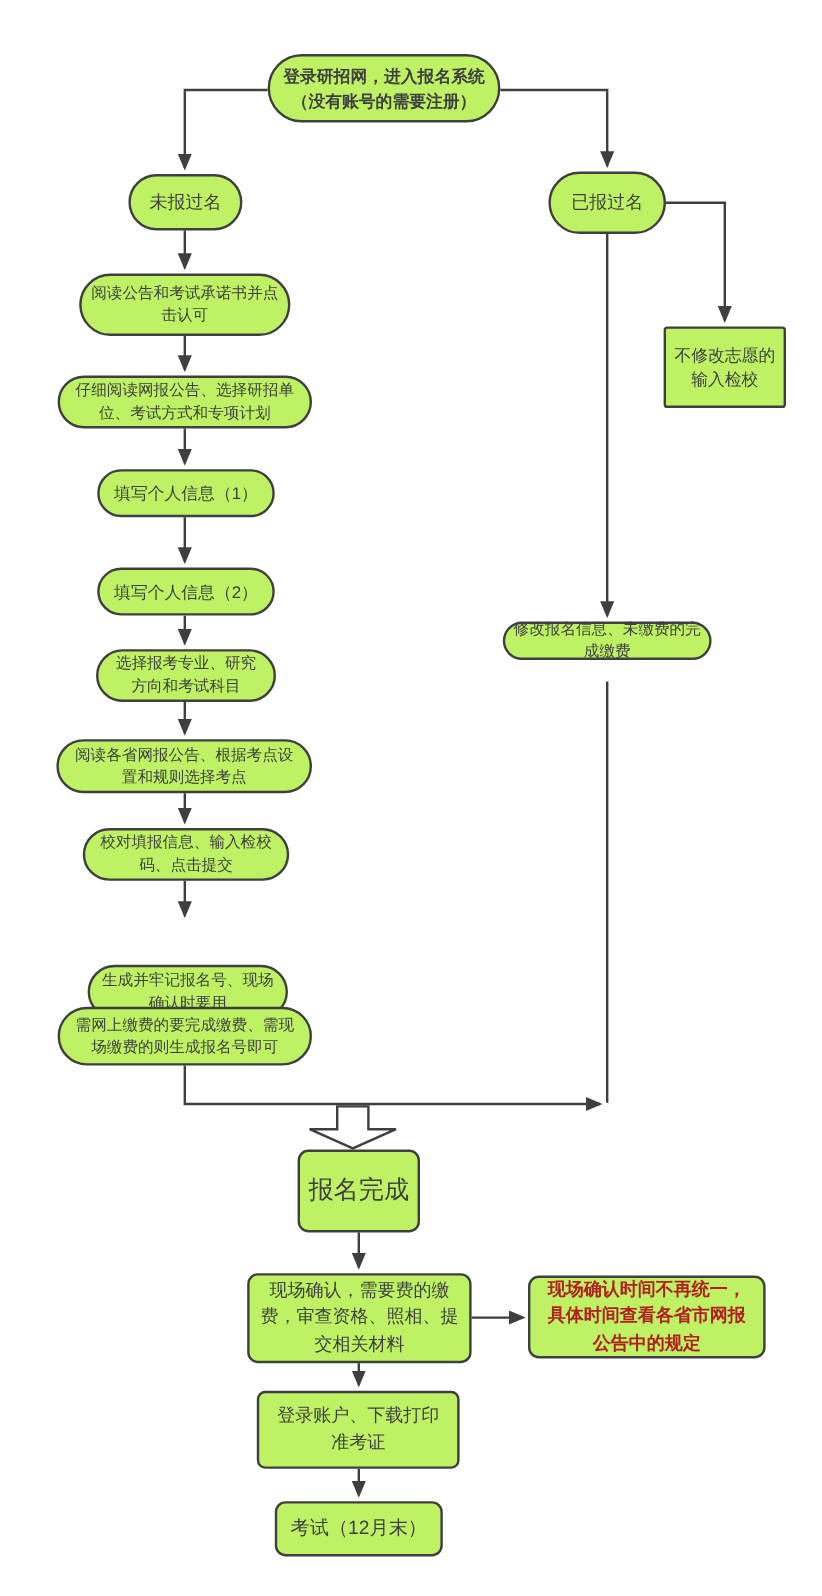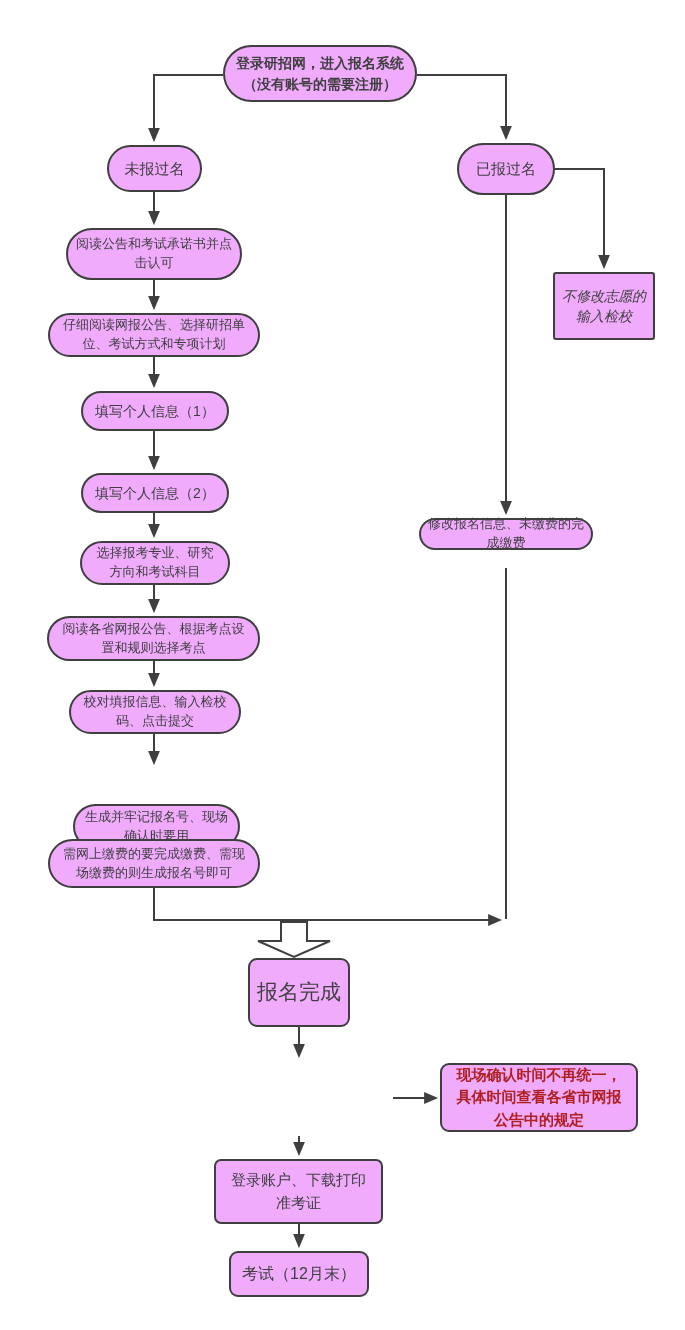--- a/index.html
+++ b/index.html
@@ -4,27 +4,27 @@
 <style>
   html,body { margin:0; padding:0; background:#ffffff; }
   .stage {
     position:relative; width:685px; height:1330px; background:#ffffff;
     font-family:"Liberation Sans","DejaVu Sans",sans-serif; color:#3f3f3f;
     overflow:hidden;
   }
   .connectors { position:absolute; left:0; top:0; }
   .node {
     position:absolute; box-sizing:border-box;
-    border:2px solid #3f3f3f; background:#f0abfc;
+    border:2px solid #3f3f3f; background:#bef264;
     display:flex; flex-direction:column; align-items:center; justify-content:center;
     text-align:center; font-size:13px; line-height:1.45; color:#3f3f3f;
   }
   .node .ln { white-space:nowrap; }
   .pill    { border-radius:60px; }
-  .rect    { border-radius:3px;font-style:italic; }
+  .rect    { border-radius:3px; }
   .rounded { border-radius:9px; }
   .bold    { font-weight:bold; }
   .fs14 { font-size:14px; }
   .fs15 { font-size:15px; }
   .fs16 { font-size:16px; }
   .fs18 { font-size:21px; }
   .red-note { color:#b02020; font-weight:bold; line-height:1.5; }
 </style>
 </head>
 <body>
@@ -124,20 +124,25 @@
 
   <div class="node pill" style="left:419px;top:518px;width:174px;height:32px;">
     <div class="ln">修改报名信息、未缴费的完</div>
     <div class="ln">成缴费</div>
   </div>
 
   <div class="node rounded fs18" style="left:248px;top:958px;width:102px;height:69px;">
     <div class="ln">报名完成</div>
   </div>
 
+  <div class="node rounded fs15" style="left:206px;top:1061px;width:187px;height:75px;line-height:1.5;">
+    <div class="ln">现场确认，需要费的缴</div>
+    <div class="ln">费，审查资格、照相、提</div>
+    <div class="ln">交相关材料</div>
+  </div>
 
   <div class="node rounded fs15" style="left:214px;top:1159px;width:169px;height:65px;line-height:1.5;border-radius:7px;">
     <div class="ln">登录账户、下载打印</div>
     <div class="ln">准考证</div>
   </div>
 
   <div class="node rounded fs15 red-note" style="left:440px;top:1063px;width:198px;height:69px;">
     <div class="ln">现场确认时间不再统一，</div>
     <div class="ln">具体时间查看各省市网报</div>
     <div class="ln">公告中的规定</div>

